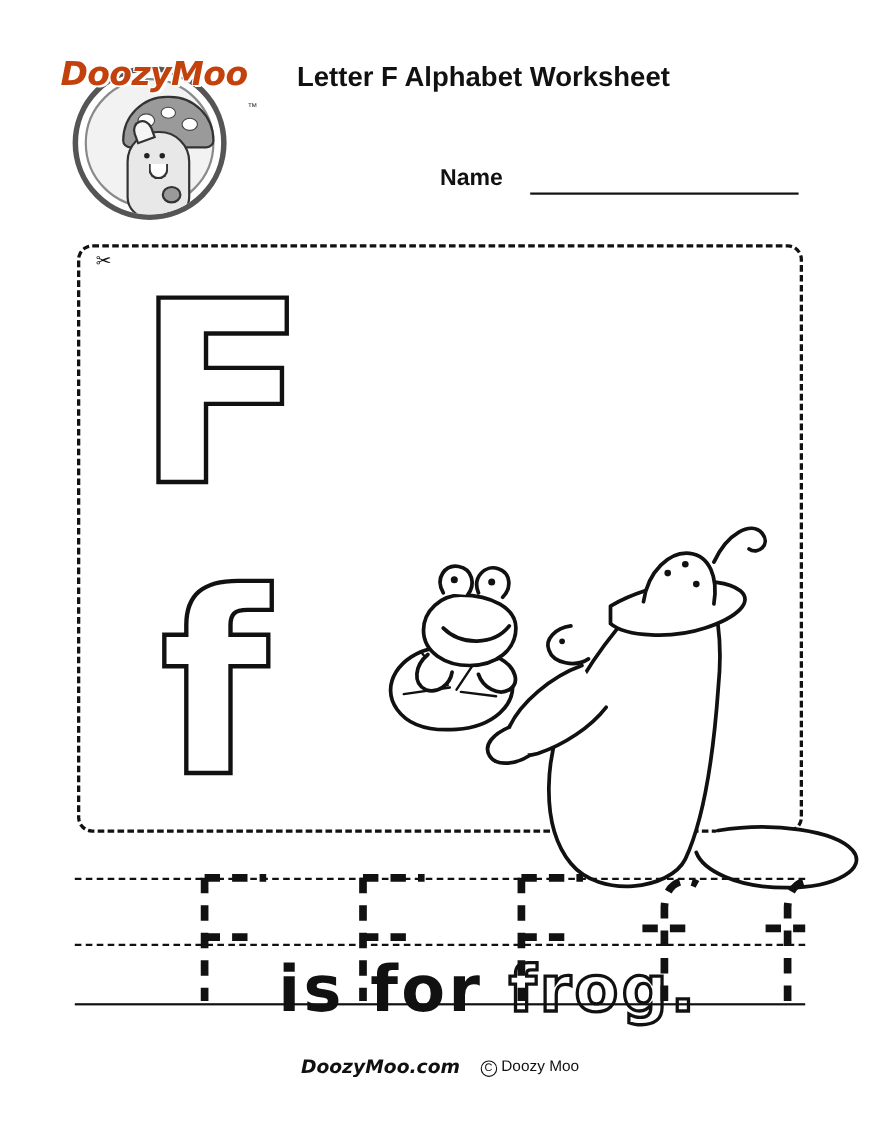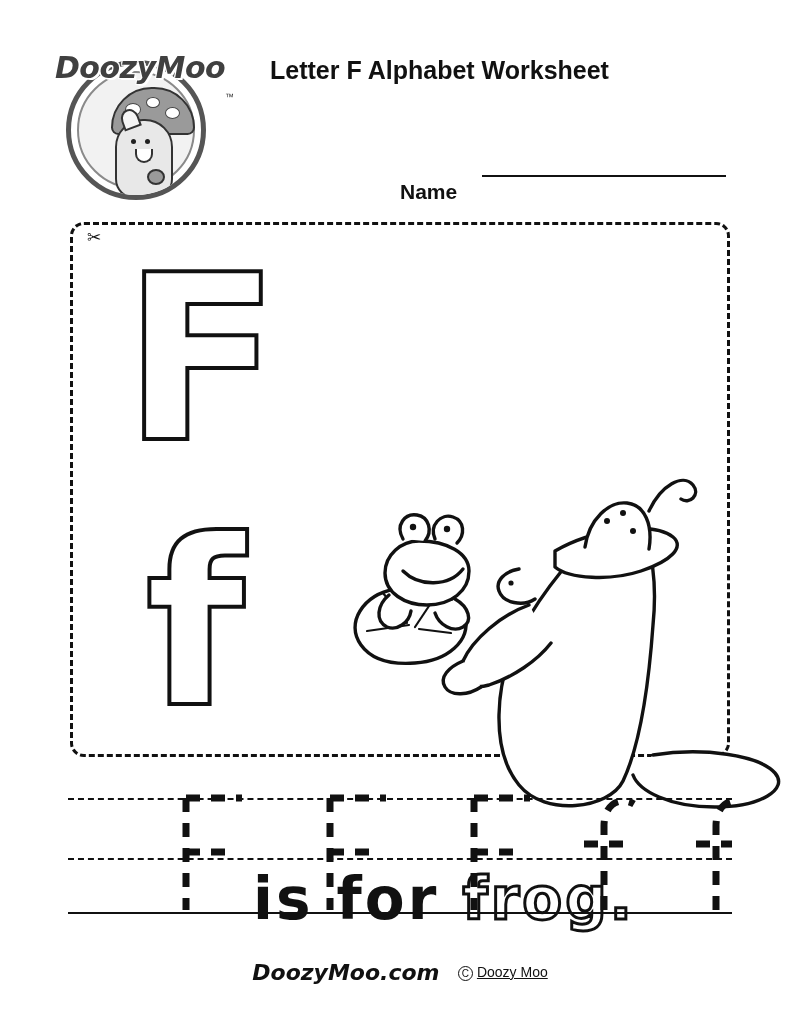--- a/index.html
+++ b/index.html
@@ -119,21 +119,21 @@
   .logo-text {
     position: absolute;
     left: 6px;
     top: 20px;
     width: 196px;
     text-align: center;
     font-family: "DejaVu Sans", sans-serif;
     font-weight: bold;
     font-style: italic;
     font-size: 30px;
-    color: #404040;
+    color: #c2410c;
     letter-spacing: -0.5px;
     text-shadow: 2px 2px 0 #ffffff, -1px -1px 0 #ffffff, 1px -1px 0 #ffffff, -1px 1px 0 #ffffff;
   }
   .logo-tm {
     position: absolute;
     right: 2px;
     top: 62px;
     font-size: 9px;
     font-family: "Liberation Sans", sans-serif;
     color: #333;
@@ -159,21 +159,20 @@
     height: 34px;
   }
   .name-label {
     position: absolute;
     left: 0;
     top: 2px;
     font-family: "Liberation Sans", sans-serif;
     font-weight: bold;
     font-size: 21px;
     color: #111;
-    margin-top: 30px;
   }
   .name-line {
     position: absolute;
     left: 82px;
     top: 27px;
     width: 244px;
     height: 0;
     border-bottom: 2px solid #111;
   }
 
@@ -279,31 +278,30 @@
     position: absolute;
     left: 0;
     top: 960px;
     width: 800px;
     text-align: center;
   }
   .footer .site {
     font-family: "DejaVu Sans", sans-serif;
     font-weight: bold;
     font-style: italic;
-    font-size: 22px;
+    font-size: 17px;
     color: #111111;
     vertical-align: middle;
   }
   .footer .copy {
     font-family: "Liberation Sans", sans-serif;
     font-size: 14px;
     color: #111111;
     vertical-align: middle;
     margin-left: 14px;
-    text-decoration: underline;
   }
   .footer .copy .sym {
     display: inline-block;
     border: 1px solid #111;
     border-radius: 50%;
     width: 13px;
     height: 13px;
     line-height: 13px;
     text-align: center;
     font-size: 10px;

